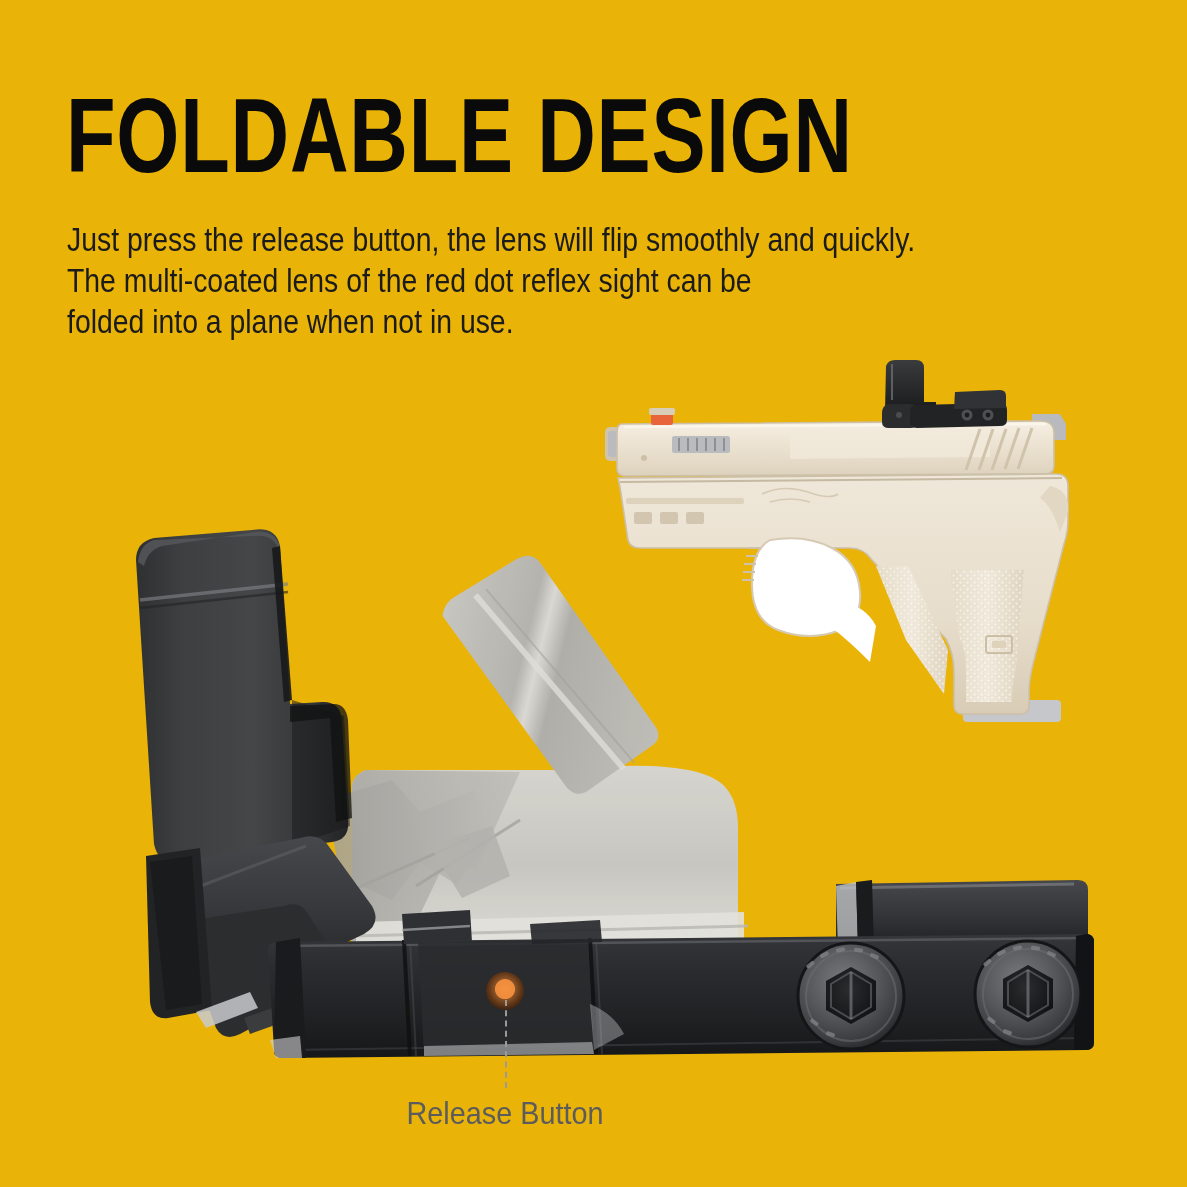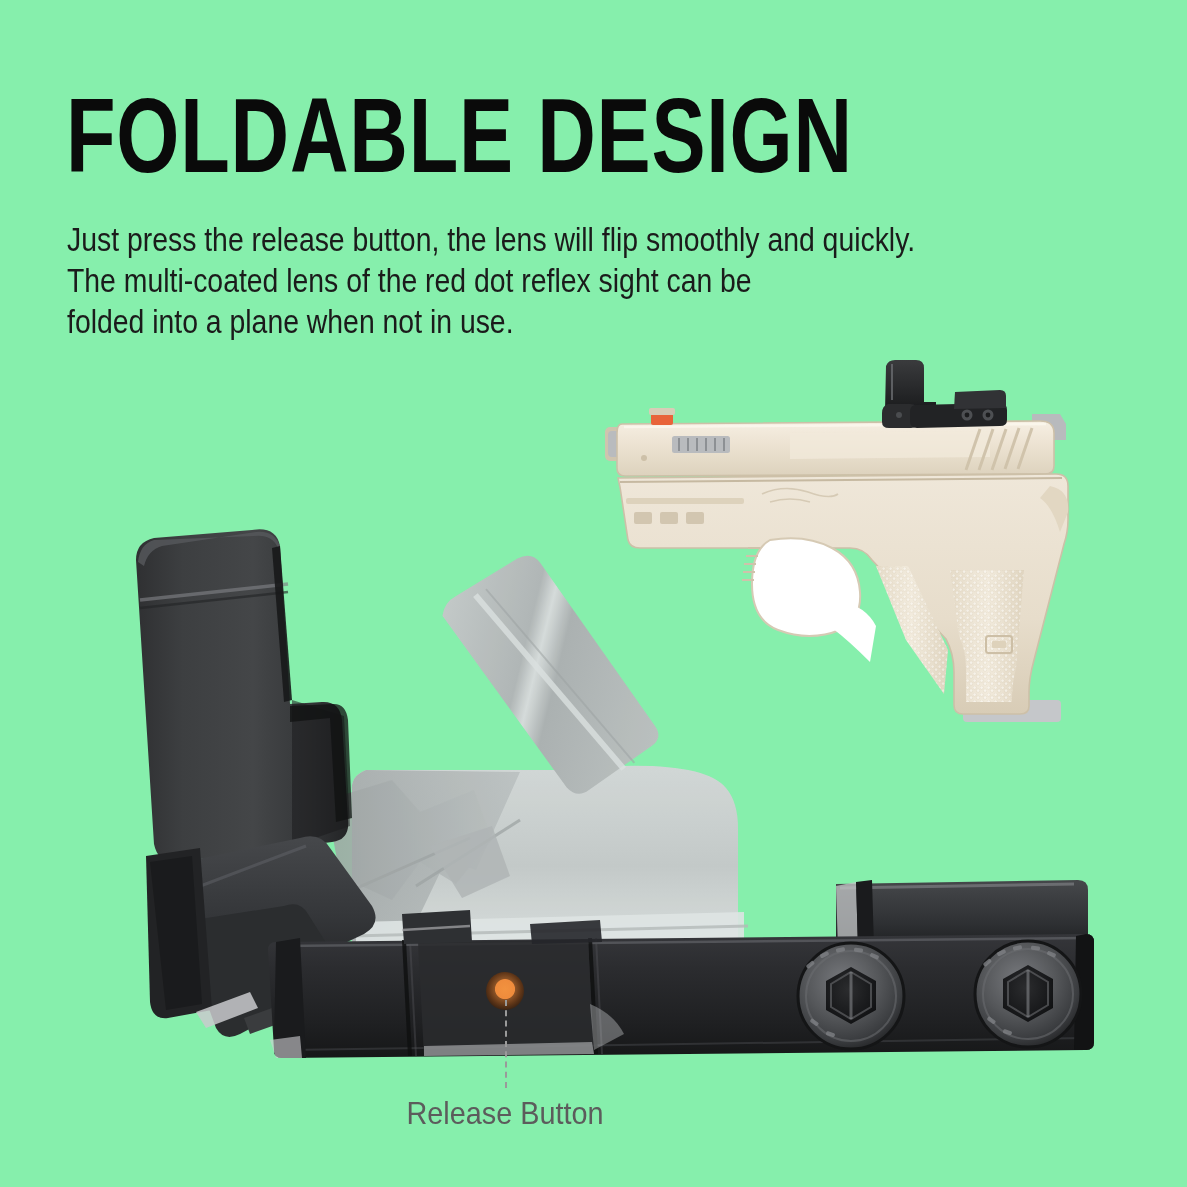--- a/index.html
+++ b/index.html
@@ -4,21 +4,21 @@
 <title>Foldable Design</title>
 <style>
   html,body{margin:0;padding:0;}
   body{
     width:1187px;height:1187px;
     background:#ffffff;
     font-family:"Liberation Sans", sans-serif;
     overflow:hidden;
     position:relative;
   }
-  .page{position:absolute;inset:0;background:#86efac;}
+  .page{position:absolute;inset:0;background:#eab308;}
 
   
   .headline{
     position:absolute;
     left:66px; top:82px;
     font-family:"Liberation Sans", sans-serif;
     font-weight:700;
     font-size:104px;
     line-height:104px;
     letter-spacing:1px;

